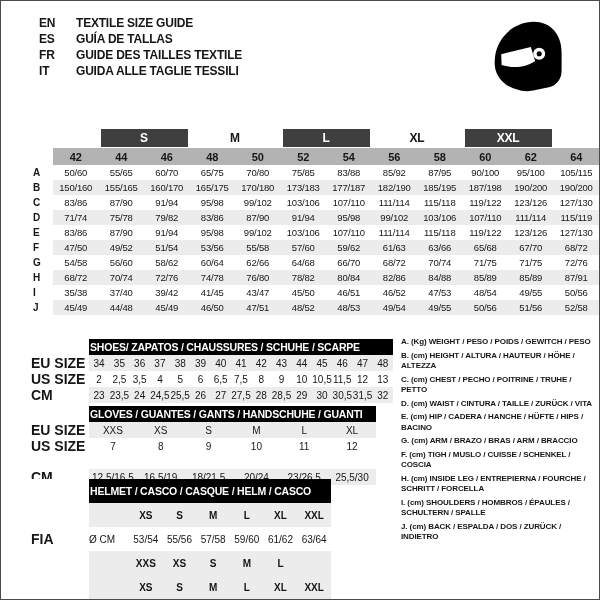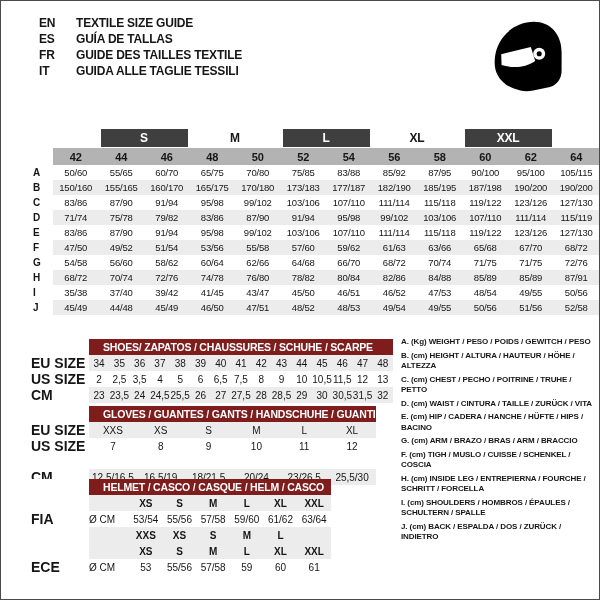--- a/index.html
+++ b/index.html
@@ -11,22 +11,22 @@
   .langs { position:absolute; left:38px; top:14px; }
   .lang-row { display:flex; height:16px; line-height:16px; font-size:12px; font-weight:bold; letter-spacing:-0.2px; }
   .lang-code { width:37px; }
 
   
   .helmet-ic { position:absolute; left:484px; top:16px; width:82px; height:80px; }
 
   
   table { border-collapse:collapse; table-layout:fixed; }
   td { text-align:center; white-space:nowrap; overflow:hidden; font-size:10px; color:#161616; }
-  .bar { background:#7f1d1d; color:#fff; font-weight:bold; font-size:10.5px;
-         text-align:left; padding-left:14px; letter-spacing:-0.2px; height:16px; }
+  .bar { background:#000000; color:#fff; font-weight:bold; font-size:10.5px;
+         text-align:left; padding-left:1px; letter-spacing:-0.2px; height:16px; }
   .lblcol { background:#fff !important; text-align:left; font-weight:bold; font-size:14px; }
 
   
   .main-table { position:absolute; left:28px; top:127px; width:570px; }
   .main-table td { font-size:9.5px; letter-spacing:-0.2px; }
   .main-table tr.group-row td { height:20px; background:#fff; }
   .gbox { height:18px; line-height:18px; margin:0 2px; font-size:12px; font-weight:bold; text-align:center; }
   .gbox.dark { background:#3f3f3f; color:#fff; }
   .main-table tr.num-row td { height:17px; background:#b3b3b3; font-weight:bold; font-size:11px; }
   .main-table tr.data-row td { height:15px; }
@@ -34,21 +34,21 @@
   .main-table td.rowlbl { background:#fff !important; text-align:left; font-weight:bold; font-size:10px; padding-left:4px; }
 
   
   .sub-table { position:absolute; }
   .sub-table tr { height:15px; }
   .sub-table tr.shade td { background:#ececec; }
   .sub-table tr.spacer td { height:3px; background:#fff; }
   .shoes { left:30px; top:338px; width:362px; }
   .gloves { left:30px; top:405px; width:345px; }
   .helm { left:30px; top:478px; width:300px; }
-  .helm tr { height:16px;margin-top:28px; }
+  .helm tr { height:24px;margin-top:28px; }
   .helm td.dia { text-align:left; font-weight:normal; }
   .helm tr.sizes td { font-weight:bold; }
 
   
   .legend { position:absolute; left:400px; top:336px; width:198px; }
   .legend-item { font-size:8px; font-weight:bold; line-height:10.5px; margin-bottom:3px; letter-spacing:-0.1px; }
 </style>
 </head>
 <body>
 

